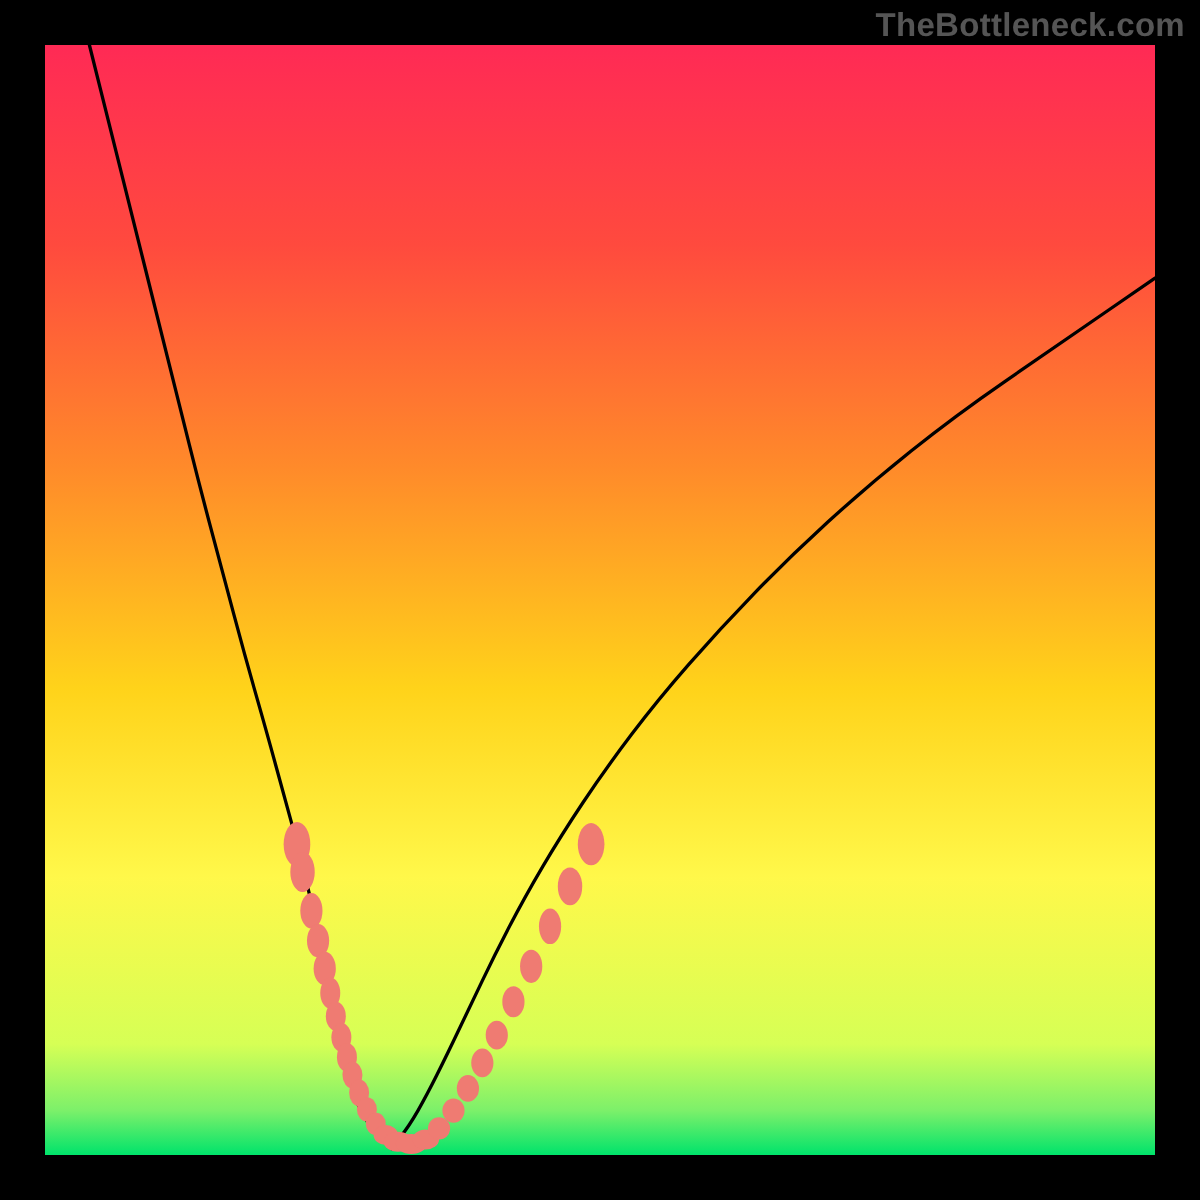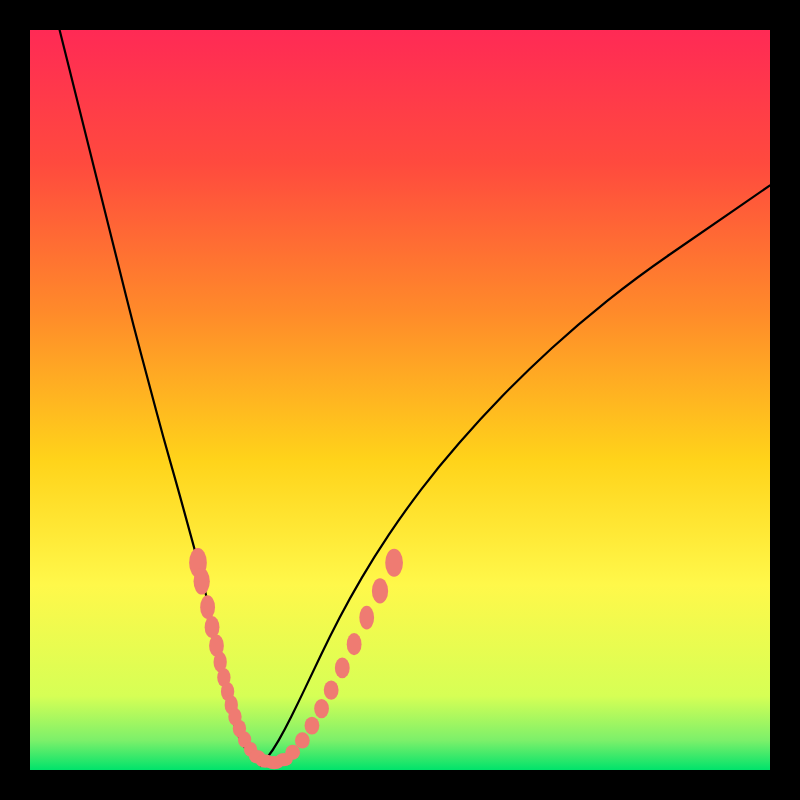--- a/index.html
+++ b/index.html
@@ -30,20 +30,21 @@
   svg {
     position: absolute;
     left: 0;
     top: 0;
   }
 </style>
 </head>
 <body>
 
 <div class="stage">
+  <div class="watermark">TheBottleneck.com</div>
   <svg id="svg" width="800" height="800">
       <defs>
         <linearGradient id="bg-grad" x1="0" y1="0" x2="0" y2="1">
           <stop offset="0%" stop-color="#ff2a55"></stop>
           <stop offset="18%" stop-color="#ff4a3e"></stop>
           <stop offset="38%" stop-color="#ff8a2a"></stop>
           <stop offset="57.99999999999999%" stop-color="#ffd31a"></stop>
           <stop offset="75%" stop-color="#fff84a"></stop>
           <stop offset="90%" stop-color="#d6ff55"></stop>
           <stop offset="96%" stop-color="#7cf06a"></stop>

